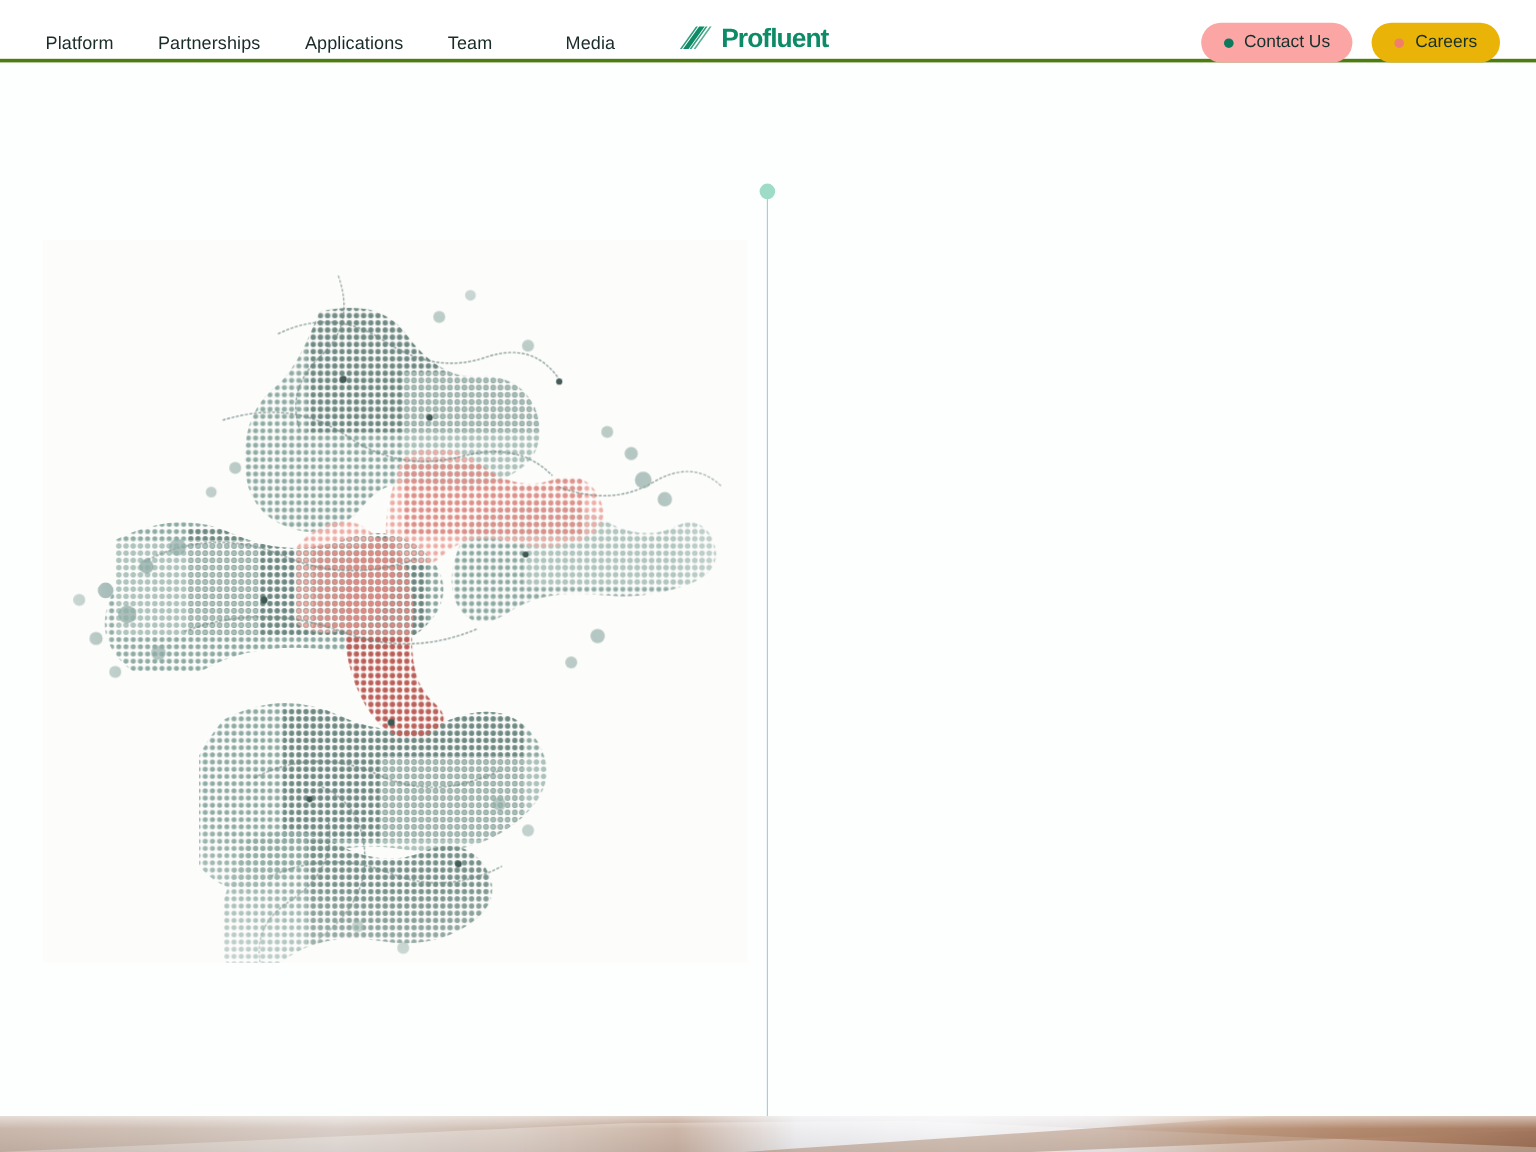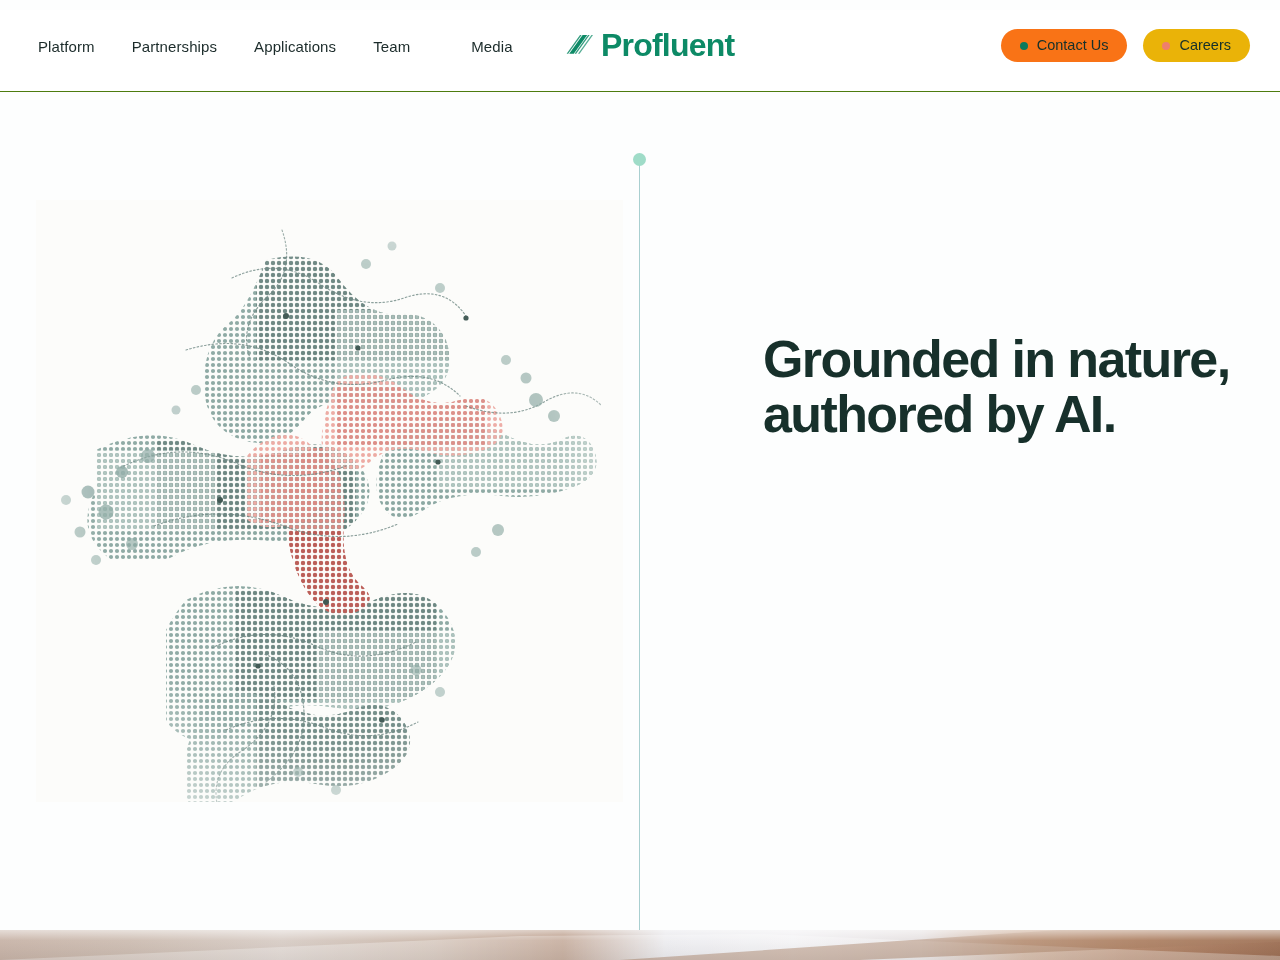--- a/index.html
+++ b/index.html
@@ -7,59 +7,59 @@
   html,body {
     width:1280px; height:960px; overflow:hidden;
     background:#ffffff;
     font-family:"Liberation Sans", sans-serif;
     -webkit-font-smoothing:antialiased;
   }
   .page { position:relative; width:1280px; height:960px; background:#fdfefe; }
 
   
   .header {
-    position:absolute; top:10px; left:0; width:1280px; height:82px;
+    position:absolute; top:0; left:0; width:1280px; height:52px;
     background:#ffffff;
-    border-bottom:1px solid #4d7c0f;
+    border-bottom:3px solid #4d7c0f;
     z-index:30;
   }
   .nav {
     position:absolute; left:38px; top:0; height:72px;
     display:flex; align-items:center; gap:0;
   }
   .nav-item {
     font-size:15px; color:#1b2b2a; letter-spacing:0.1px;
     margin-right:37px; cursor:pointer; white-space:nowrap;
     line-height:1;
   }
   .nav-item:last-child { margin-right:0;margin-left:24px; }
 
   .logo {
     position:absolute; left:566px; top:19px;
     display:flex; align-items:center; gap:7px; cursor:pointer;
   }
   .logo-mark { width:28px; height:26px; display:block; }
   .logo-word {
-    font-size:32px; font-weight:700; color:#0d8a66;
+    font-size:22px; font-weight:700; color:#0d8a66;
     letter-spacing:-0.8px; line-height:1;
     font-family:"Liberation Sans", sans-serif;
   }
 
   .header-actions {
     position:absolute; right:30px; top:19px;
     display:flex; align-items:center; gap:16px;
   }
   .pill {
     display:flex; align-items:center; gap:9px;
     height:33px; padding:0 19px; border-radius:17px;
     font-size:14.5px; color:#15302b; cursor:pointer;
     border:none; line-height:1;
     font-family:"Liberation Sans", sans-serif;
   }
-  .pill-contact { background:#f97316; }
+  .pill-contact { background:#fca5a5; }
   .pill-careers { background:#eab308; }
   .dot { width:8px; height:8px; border-radius:50%; flex:0 0 auto; }
   .dot-green { background:#0b7a5c; }
   .dot-coral { background:#ef7f6b; }
 
   
   .hero { position:absolute; top:72px; left:0; width:1280px; height:858px; background:#fdfefe; }
 
   .panel {
     position:absolute; left:36px; top:128px;
@@ -323,24 +323,20 @@
             <circle cx="222" cy="466" r="2.6"></circle>
             <circle cx="430" cy="118" r="2.6"></circle>
           </g>
         </g>
       </svg>
     </div>
 
     <div class="divider"></div>
     <div class="divider-dot"></div>
 
-    <div class="hero-copy">
-      <h1 class="headline">Grounded in nature,
-authored by AI.</h1>
-    </div>
 
 
   </section>
 
   <div class="photo-strip">
     <svg viewBox="0 0 1280 30" preserveAspectRatio="none" aria-hidden="true">
       <defs>
         <linearGradient id="strip" x1="0" y1="0" x2="1" y2="0">
           <stop offset="0.00" stop-color="#c8b4a8"></stop>
           <stop offset="0.10" stop-color="#cdbdb2"></stop>

